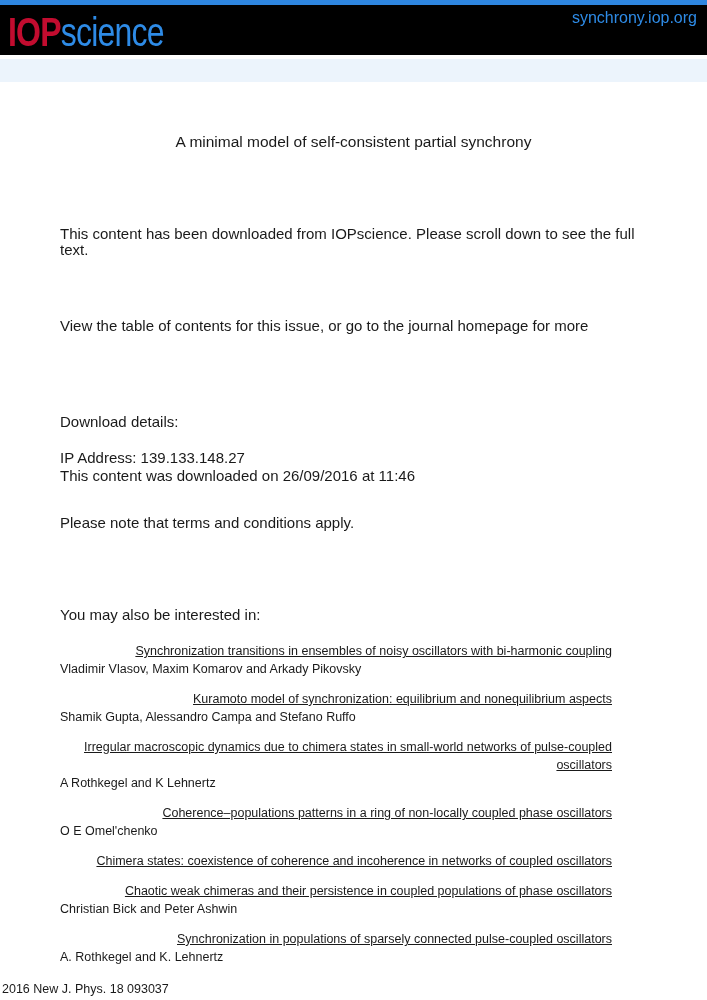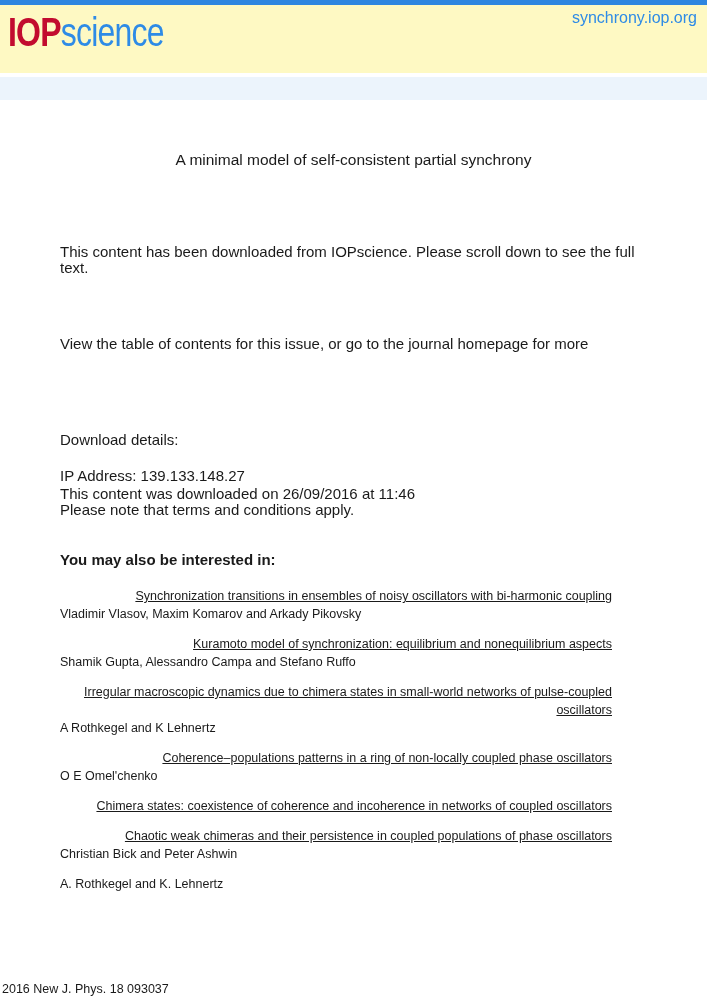--- a/index.html
+++ b/index.html
@@ -7,21 +7,21 @@
   .page {
     position:relative;
     width:707px; height:1000px;
     background:#ffffff;
     overflow:hidden;
     font-family:"Liberation Sans", sans-serif;
     color:#1a1a1a;
   }
   
   .top-accent { height:5px; background:#2e86e0; }
-  .header-bar { height:68px; background:#fef9c3; position:relative; }
+  .header-bar { height:50px; background:#000000; position:relative; }
   .logo {
     position:absolute; left:8px; top:4px;
     font-size:41px; line-height:46px;
     letter-spacing:-1px;
     transform:scaleX(0.78); transform-origin:0 50%;
     white-space:nowrap;
   }
   .logo .iop { color:#c20c2f; font-weight:bold; }
   .logo .science { color:#2e8be6; font-weight:normal; }
   .site-url {
@@ -33,22 +33,22 @@
   .sub-bar { height:23px; background:#ecf4fc; }
   
   .content { padding:0 60px; }
   .doc-title { margin-top:50px; font-size:15.5px; line-height:19px; font-weight:normal;text-align:center; }
   .body-text { font-size:15px; line-height:16px; }
   .notice { margin-top:75px; }
   .view-line { margin-top:60px; }
   .dl-heading { margin-top:80px; }
   .ip-line { margin-top:20px; }
   .dl-on-line { margin-top:2px; }
-  .terms-line { }
-  .interested-heading { margin-top:34px;font-weight:bold; }
+  .terms-line { margin-top:31px; }
+  .interested-heading { margin-top:76px; }
   a.doc-link, .doc-link { color:#1a1a1a; cursor:pointer; }
   
   .articles { margin-top:19px; }
   .article { margin-bottom:12px; }
   .article-title {
     display:block;
     max-width:552px;
     font-size:12.5px; line-height:18px;
     color:#1a1a1a; text-decoration:underline; cursor:pointer;text-align:right;
   }
@@ -116,20 +116,21 @@
       <div class="article">
         <a class="article-title">Chimera states: coexistence of coherence and incoherence in networks of coupled oscillators</a>
       </div>
 
       <div class="article">
         <a class="article-title">Chaotic weak chimeras and their persistence in coupled populations of phase oscillators</a>
         <div class="article-authors">Christian Bick and Peter Ashwin</div>
       </div>
 
       <div class="article">
+        <a class="article-title">Synchronization in populations of sparsely connected pulse-coupled oscillators</a>
         <div class="article-authors">A. Rothkegel and K. Lehnertz</div>
       </div>
 
     </div>
   </div>
 
   <div class="footer-citation">2016 New J. Phys. 18 093037</div>
 
 </div>
 

